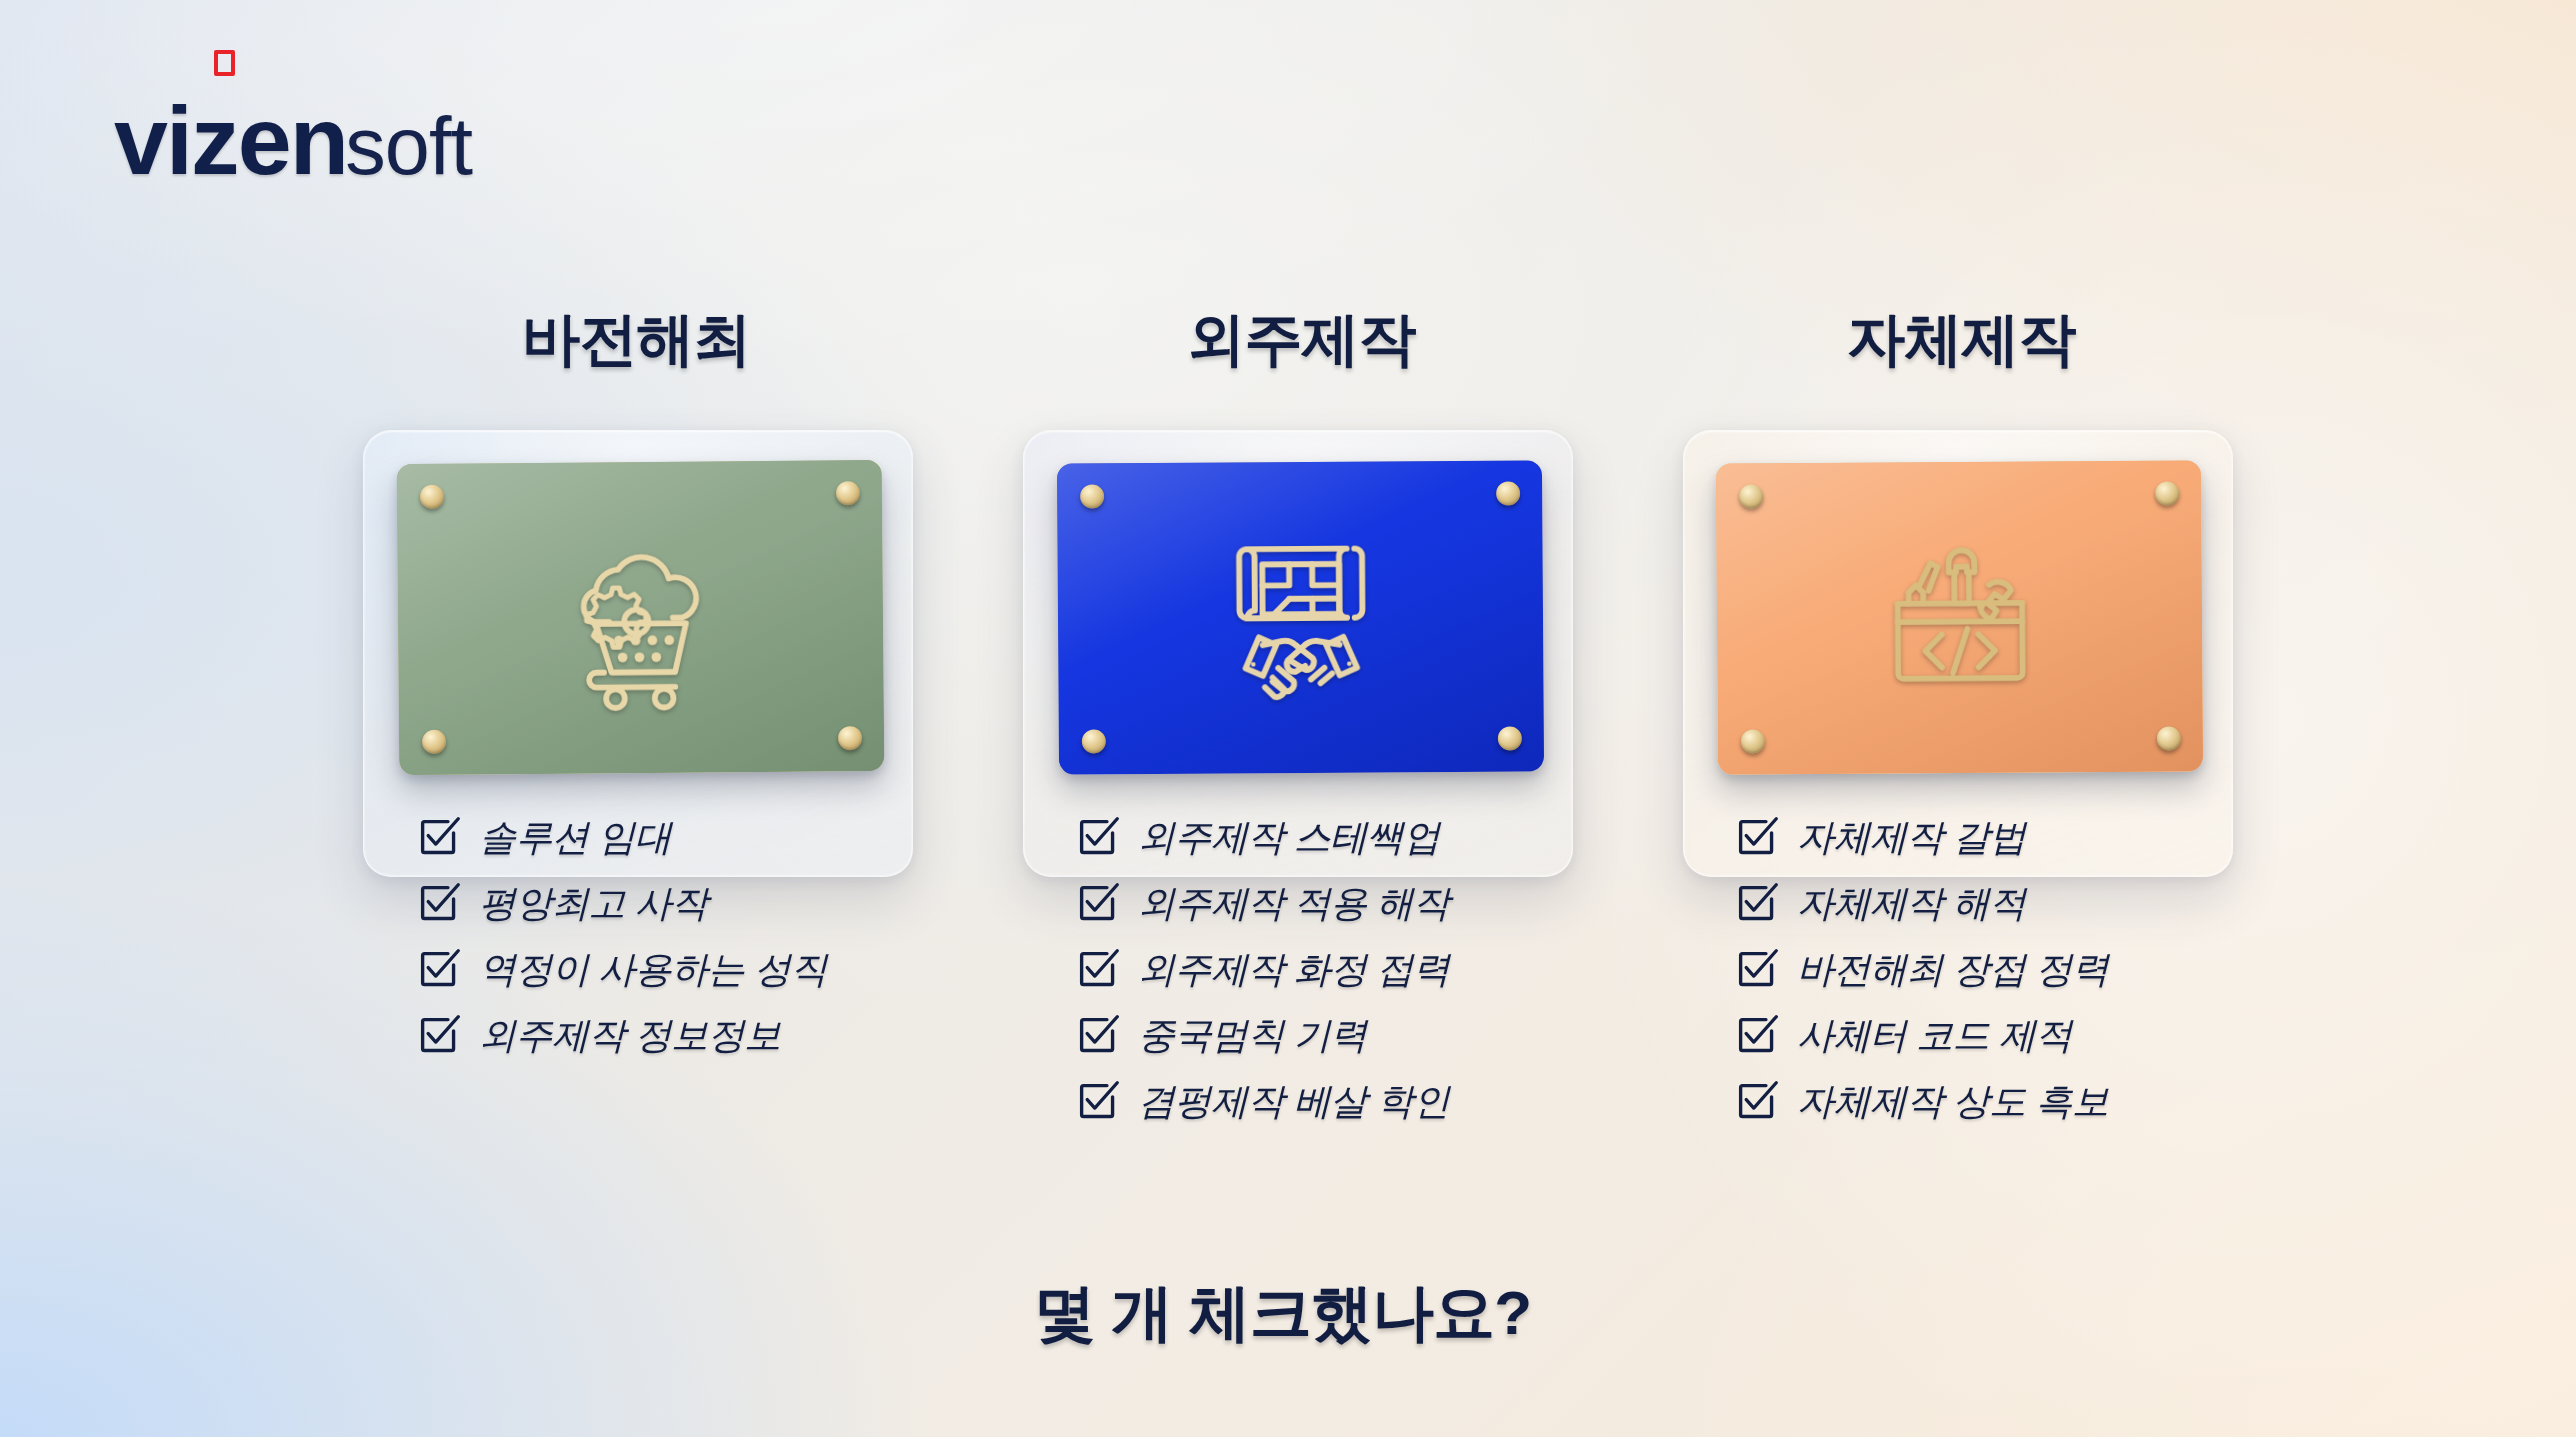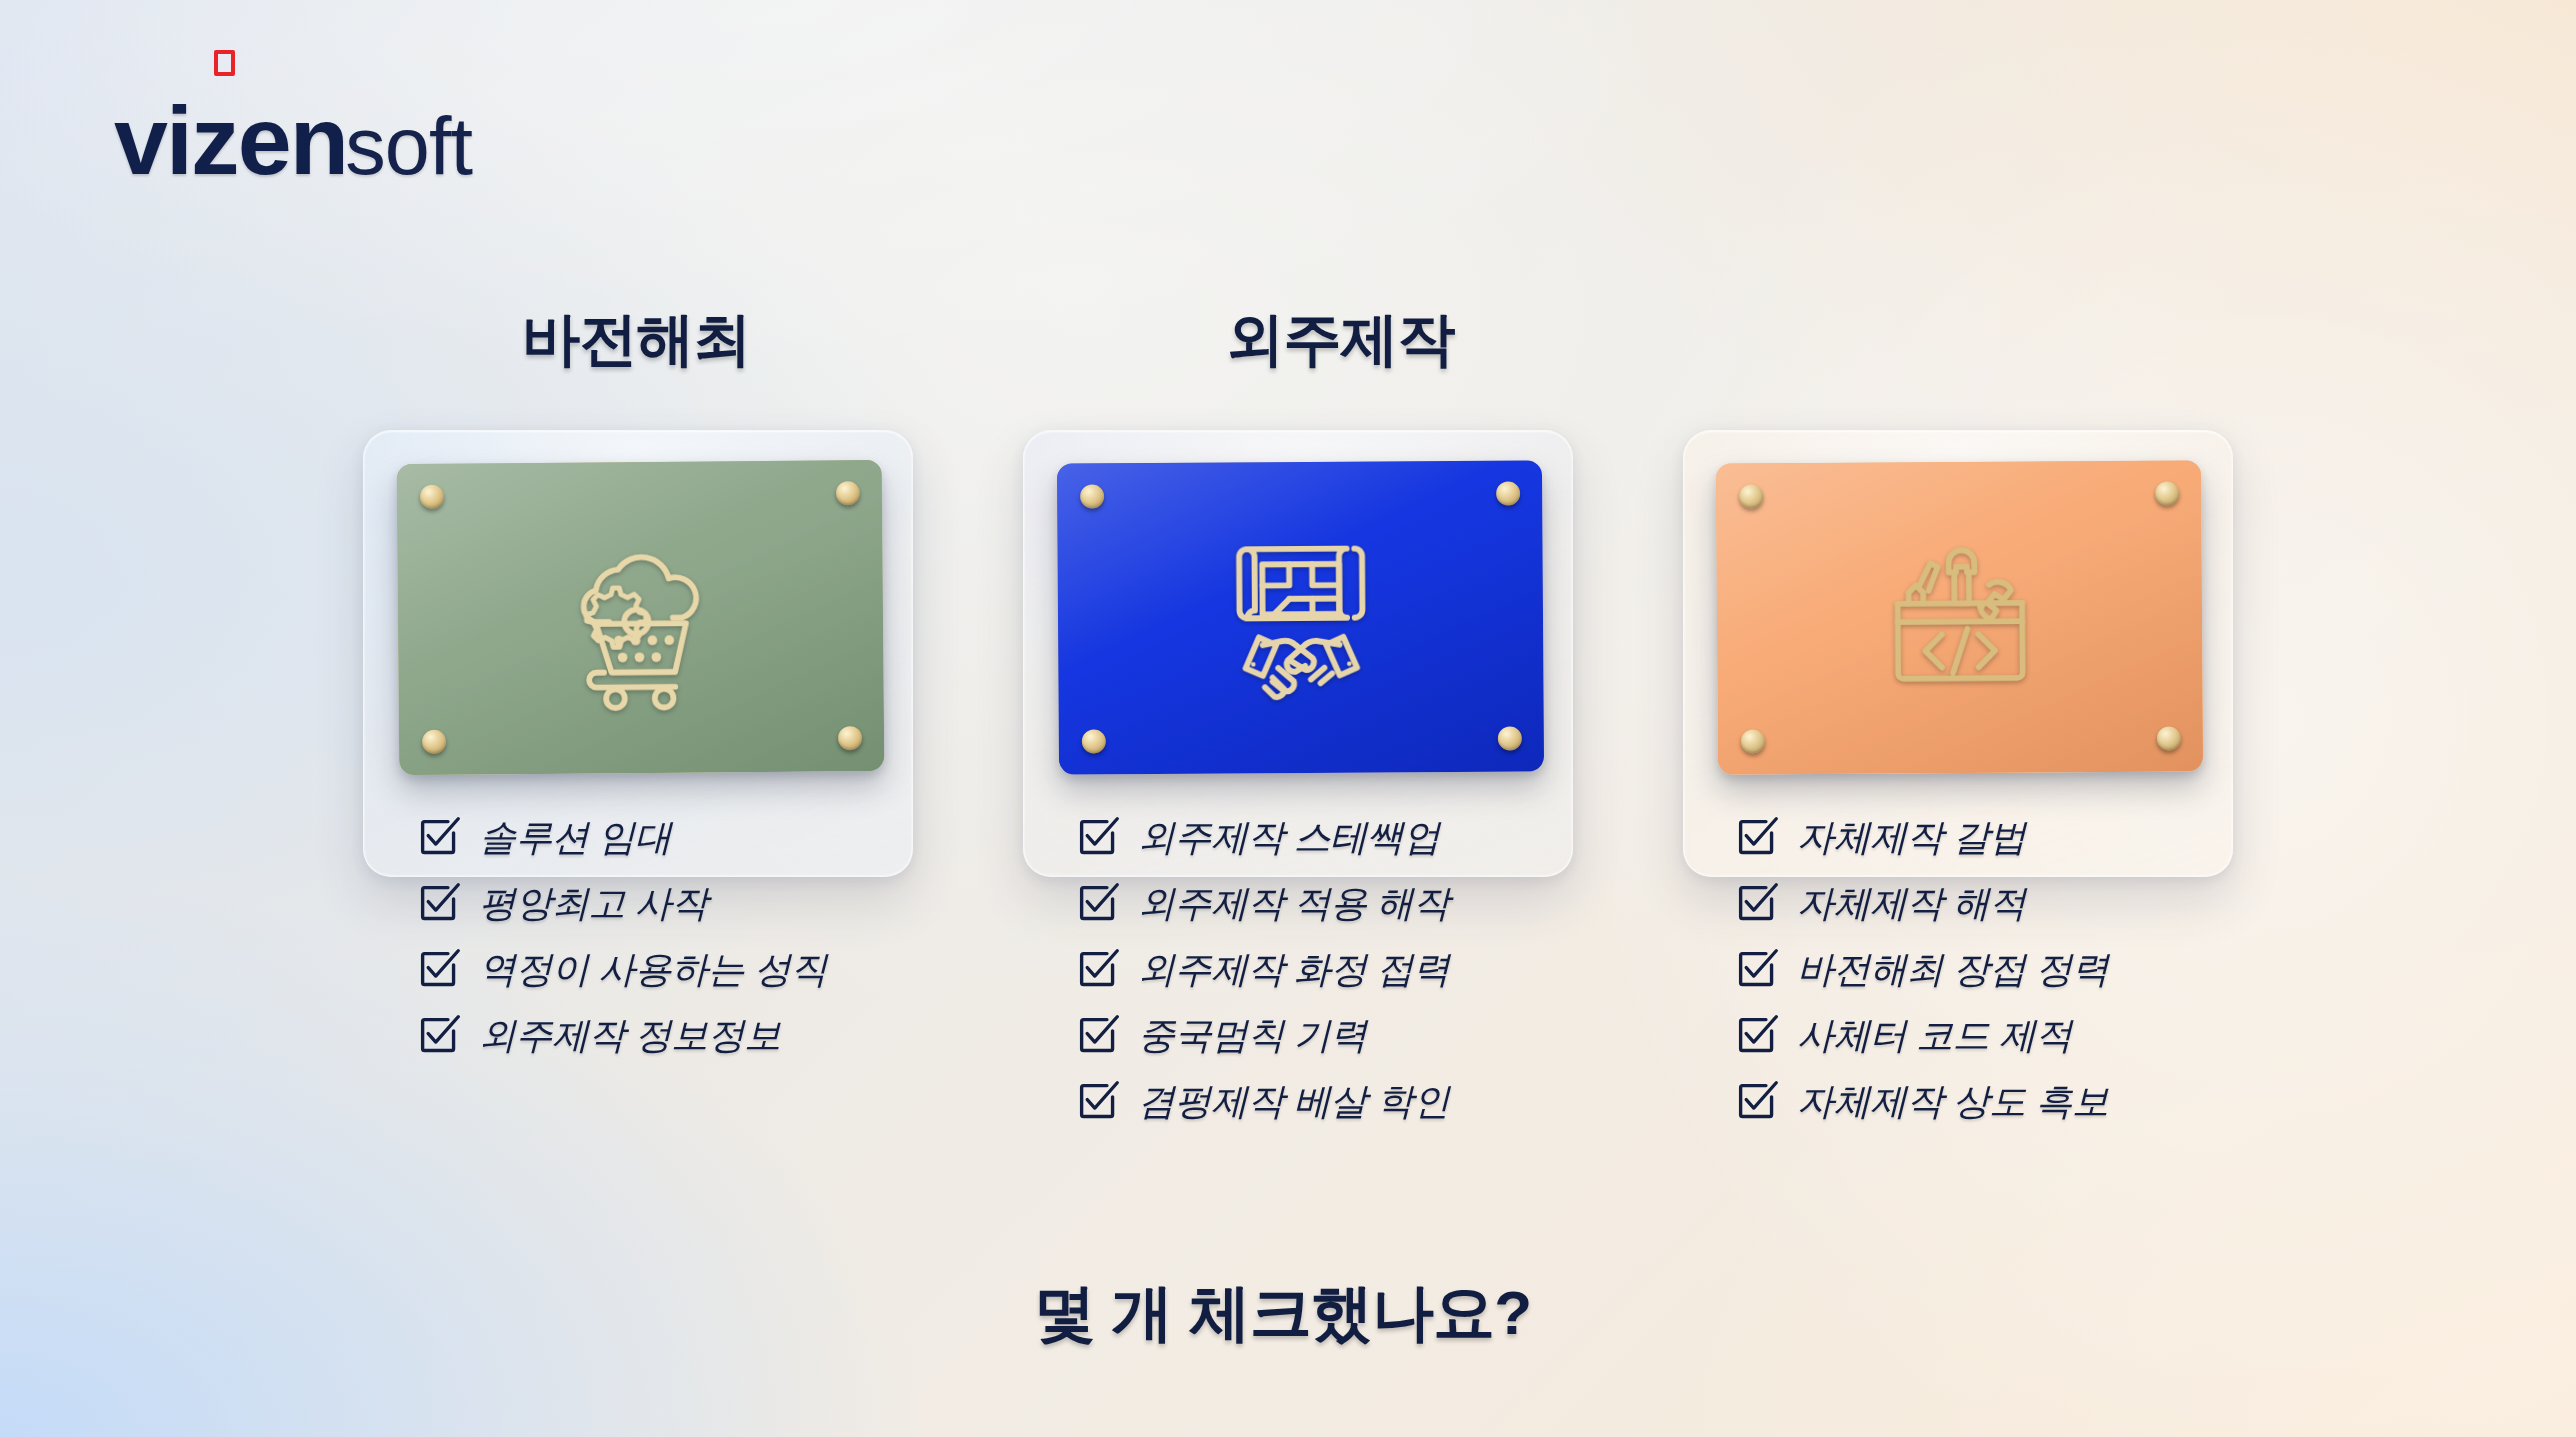--- a/index.html
+++ b/index.html
@@ -68,21 +68,21 @@
     width:543px;
     text-align:center;
     font-size:58px;
     font-weight:bold;
     color:#111d41;
     letter-spacing:-0.9px;
     text-shadow:0 2.8px 4.7px rgba(0,0,0,.22);
     top:301px;
   }
   #title-0{ left:365px; }
-  #title-1{ left:1069px; }
+  #title-1{ left:1030px; }
   #title-2{ left:1690px; }
 
   
   .card{
     position:absolute;
     width:550px; height:447px;
     top:430px;
     border-radius:28px;
     overflow:hidden;
     background:linear-gradient(160deg, rgba(255,255,255,.52) 0%, rgba(255,255,255,.30) 45%, rgba(255,255,255,.44) 100%);
@@ -205,20 +205,21 @@
   <div class="bg-sheen"></div>
 
   <div class="logo">
     <span class="logo-mark" style="border-color: rgb(232, 35, 42);"></span>
     <span class="logo-vizen" style="color: rgb(17, 32, 74);">vizen</span>
     <span class="logo-soft" style="color: rgb(21, 35, 76);">soft</span>
   </div>
 
   <div class="card-title" id="title-0">바전해최</div>
   <div class="card-title" id="title-1">외주제작</div>
+  <div class="card-title" id="title-2">자체제작</div>
 
   <div class="card" id="card-0">
     <div class="card-inner-glow"></div>
   </div>
   <div class="card" id="card-1">
     <div class="card-inner-glow"></div>
   </div>
   <div class="card" id="card-2">
     <div class="card-inner-glow"></div>
   </div>

